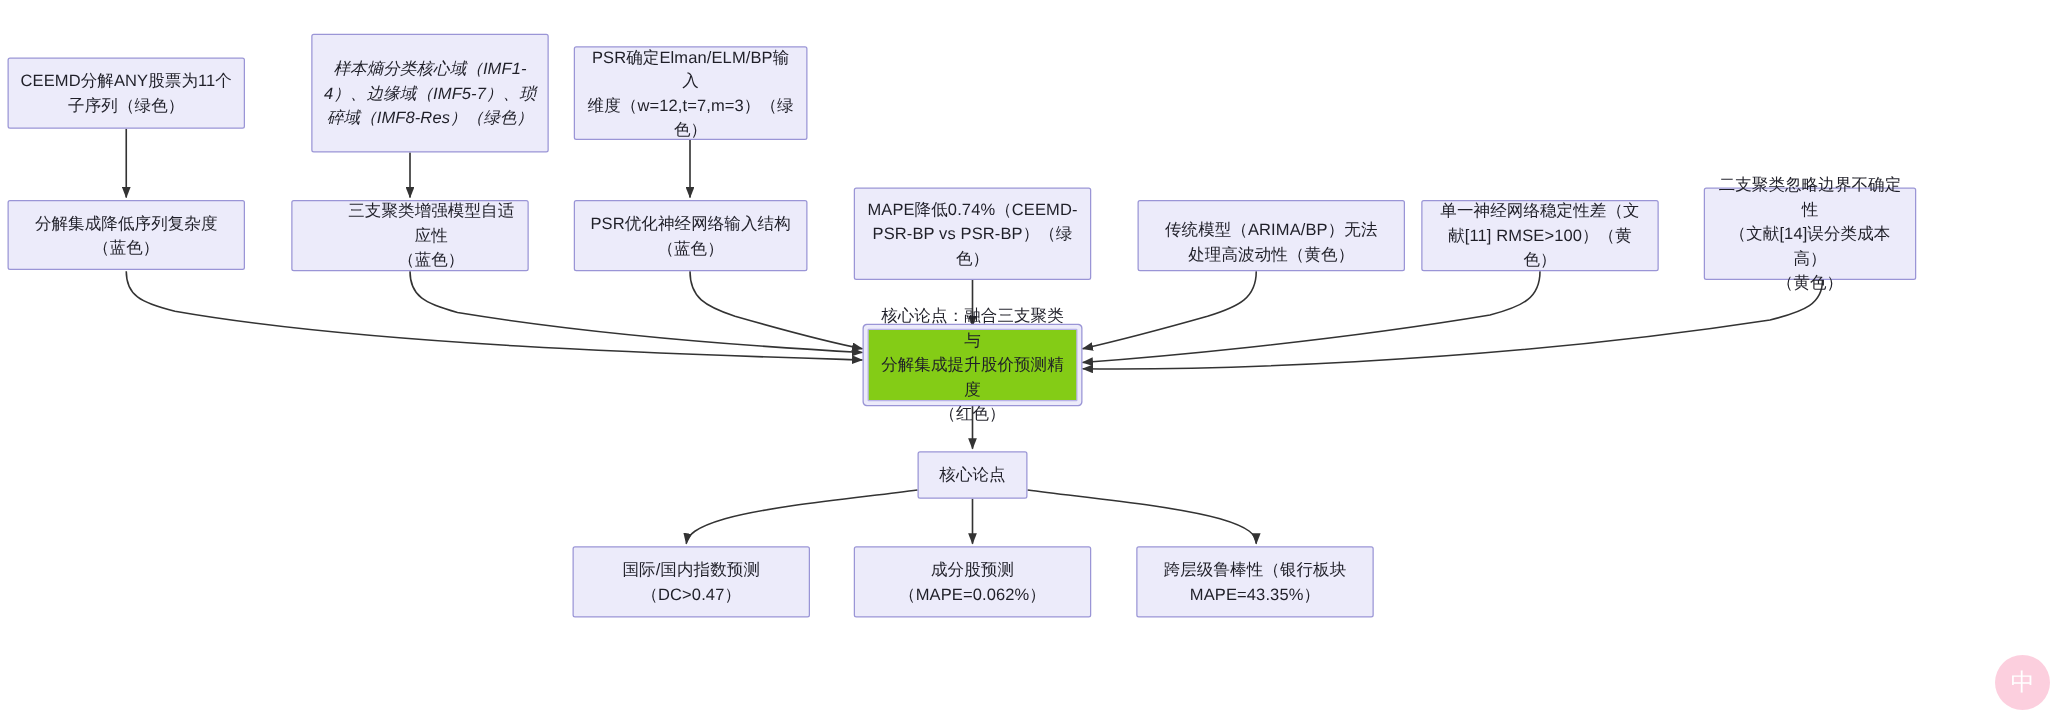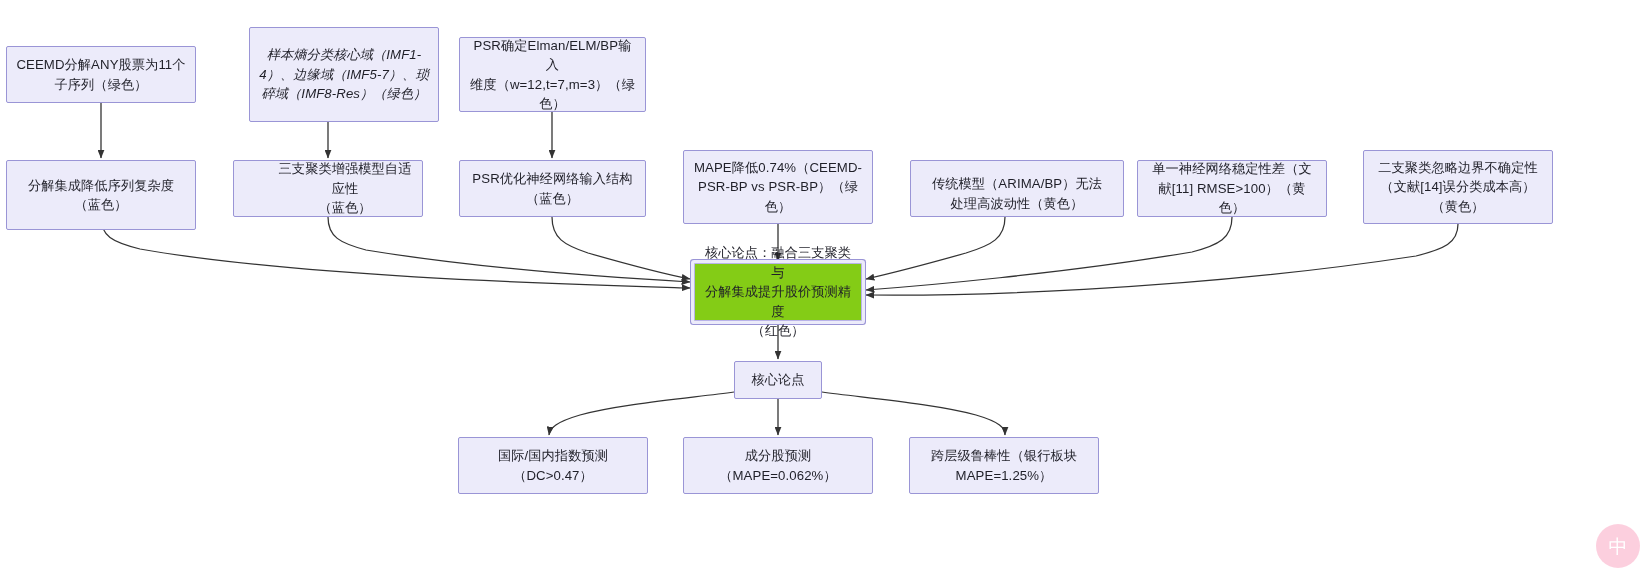--- a/index.html
+++ b/index.html
@@ -114,21 +114,21 @@
       <div class="node" style="left: 249px; top: 27px; width: 190px; height: 95px; font-style: italic;">
         <span class="node-text">样本熵分类核心域（IMF1-
 4）、边缘域（IMF5-7）、琐
 碎域（IMF8-Res）（绿色）</span>
       </div>
       <div class="node" style="left: 459px; top: 37px; width: 187px; height: 75px;">
         <span class="node-text">PSR确定Elman/ELM/BP输入
 维度（w=12,t=7,m=3）（绿
 色）</span>
       </div>
-      <div class="node" style="left: 6px; top: 160px; width: 190px; height: 70px;">
+      <div class="node" style="left: 6px; top: 160px; width: 190px; height: 56px;">
         <span class="node-text">分解集成降低序列复杂度
 （蓝色）</span>
       </div>
       <div class="node" style="left: 233px; top: 160px; width: 190px; height: 57px; padding-left: 42px;">
         <span class="node-text">三支聚类增强模型自适应性
 （蓝色）</span>
       </div>
       <div class="node" style="left: 459px; top: 160px; width: 187px; height: 57px;">
         <span class="node-text">PSR优化神经网络输入结构
 （蓝色）</span>
@@ -139,21 +139,21 @@
 色）</span>
       </div>
       <div class="node" style="left: 910px; top: 160px; width: 214px; height: 57px; align-items: flex-end;">
         <span class="node-text">传统模型（ARIMA/BP）无法
 处理高波动性（黄色）</span>
       </div>
       <div class="node" style="left: 1137px; top: 160px; width: 190px; height: 57px;">
         <span class="node-text">单一神经网络稳定性差（文
 献[11] RMSE&gt;100）（黄色）</span>
       </div>
-      <div class="node" style="left: 1363px; top: 150px; width: 190px; height: 74px;">
+      <div class="node" style="left: 1363px; top: 150px; width: 170px; height: 74px;">
         <span class="node-text">二支聚类忽略边界不确定性
 （文献[14]误分类成本高）
 （黄色）</span>
       </div>
       <div class="node core" style="left: 694px; top: 263px; width: 168px; height: 58px;">
         <span class="node-text">核心论点：融合三支聚类与
 分解集成提升股价预测精度
 （红色）</span>
       </div>
       <div class="node" style="left: 734px; top: 361px; width: 88px; height: 38px;">
@@ -162,21 +162,21 @@
       <div class="node" style="left: 458px; top: 437px; width: 190px; height: 57px;">
         <span class="node-text">国际/国内指数预测
 （DC&gt;0.47）</span>
       </div>
       <div class="node" style="left: 683px; top: 437px; width: 190px; height: 57px;">
         <span class="node-text">成分股预测
 （MAPE=0.062%）</span>
       </div>
       <div class="node" style="left: 909px; top: 437px; width: 190px; height: 57px;">
         <span class="node-text">跨层级鲁棒性（银行板块
-MAPE=1.25%）</span>
+MAPE=43.35%）</span>
       </div>
     </div>
 
   <div class="watermark" style="left: 1596px; top: 524px; background: rgb(251, 168, 196);">
     <span>中</span>
   </div>
 
 </div>
 
 </body></html>

